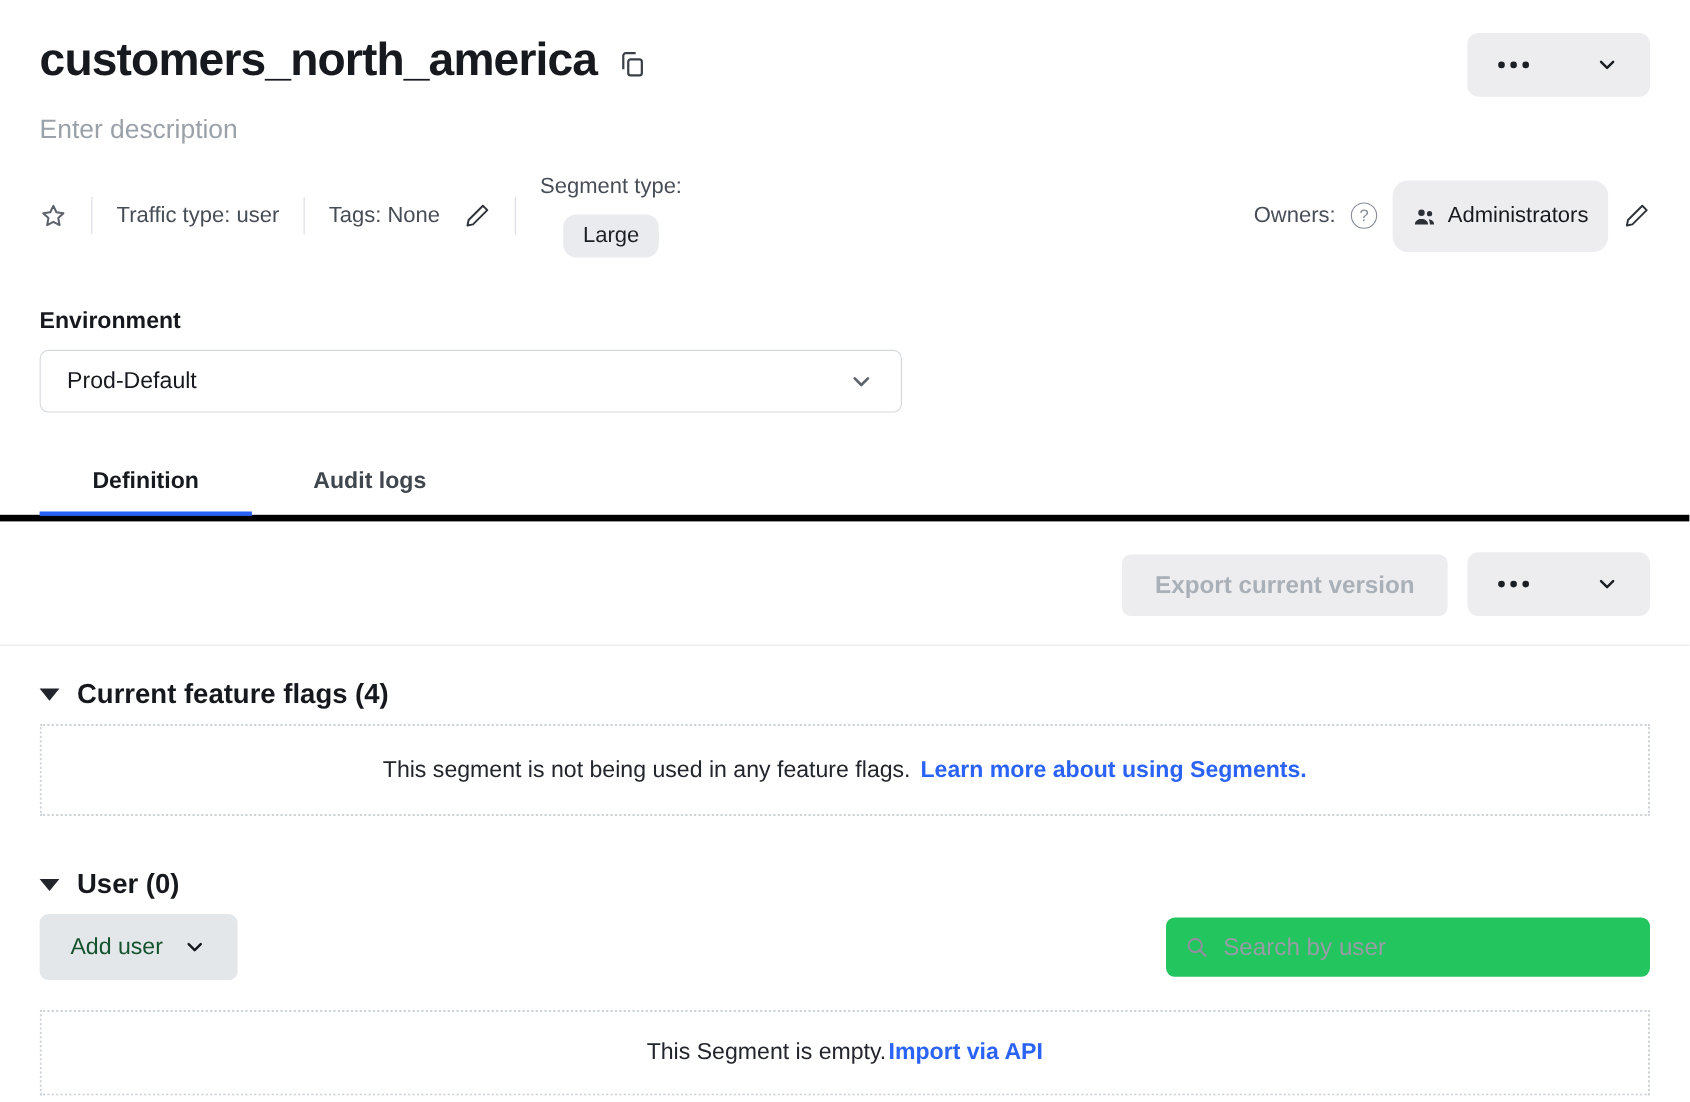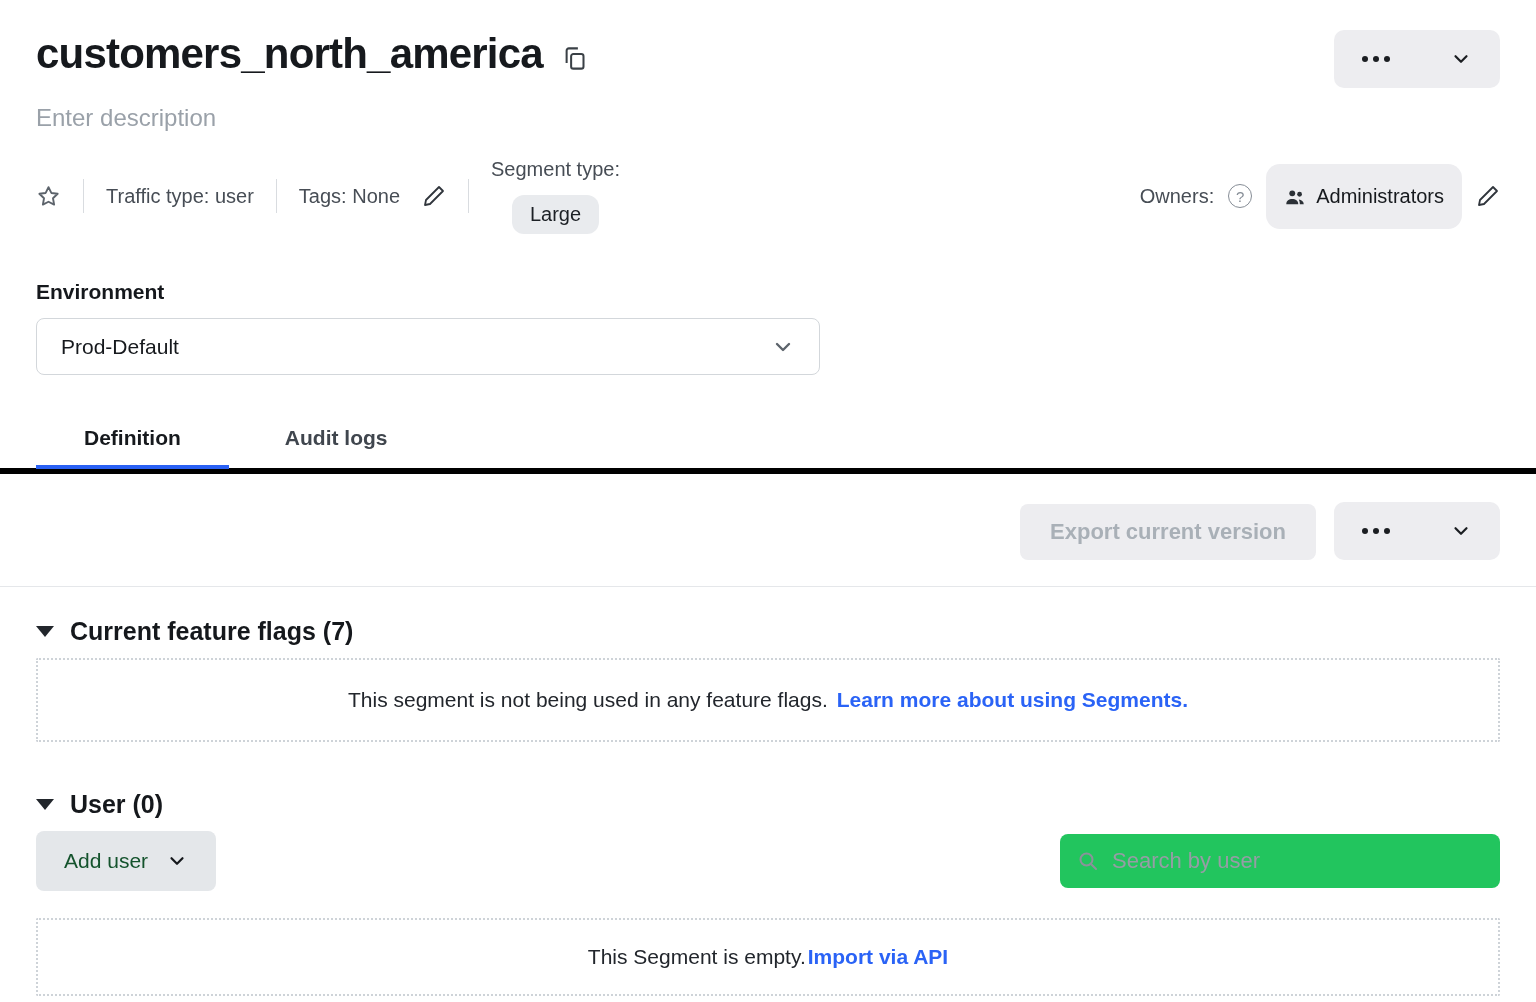--- a/index.html
+++ b/index.html
@@ -230,21 +230,21 @@
   </div>
 </div>
 
 <div class="hdivider"></div>
 
 <div class="pad">
 
   <div class="section-ff">
     <div class="section-head">
       <span class="tri"></span>
-      <span class="section-title">Current feature flags (7)</span>
+      <span class="section-title">Current feature flags (4)</span>
     </div>
     <div class="dotted-box box-ff">
       <span>This segment is not being used in any feature flags.</span>
       <span class="link spaced">Learn more about using Segments.</span>
     </div>
   </div>
 
   <div class="section-user">
     <div class="section-head">
       <span class="tri"></span>

